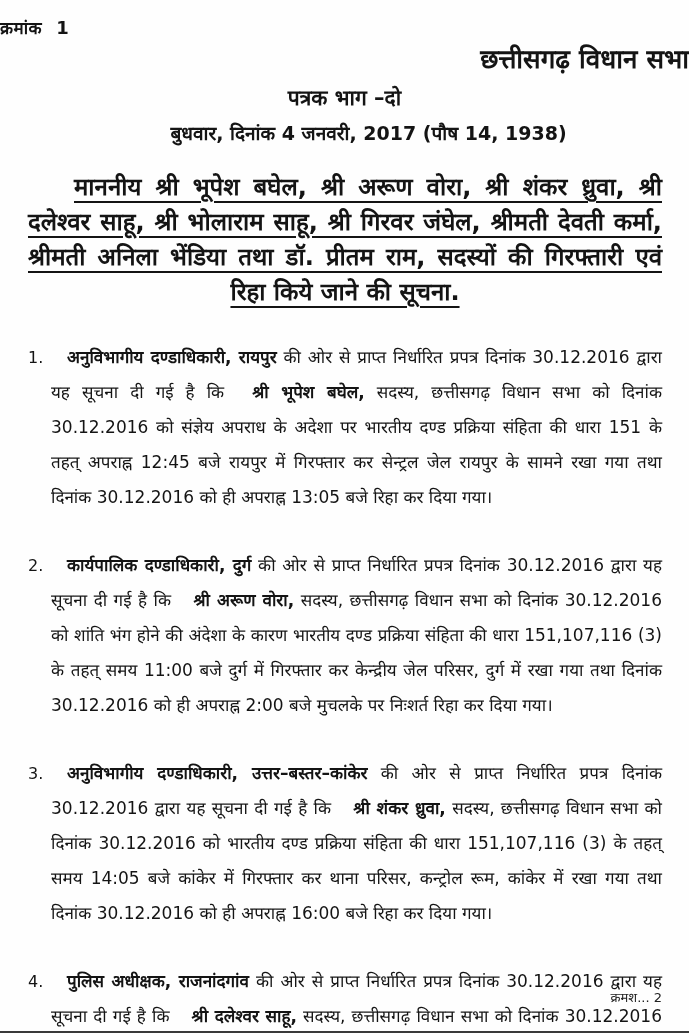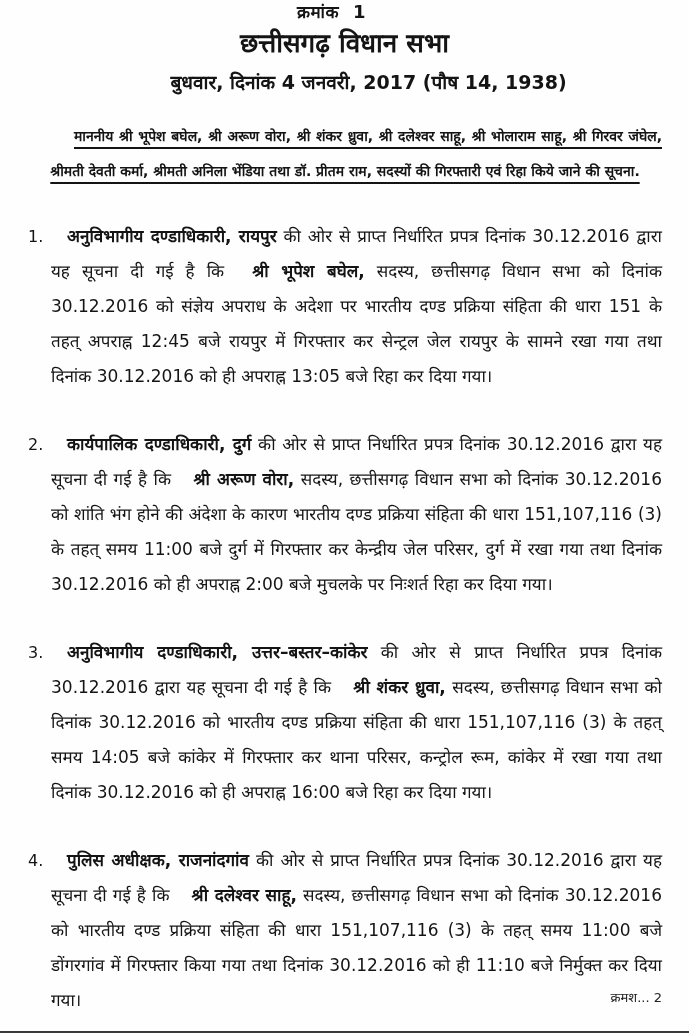--- a/index.html
+++ b/index.html
@@ -10,49 +10,49 @@
   }
   .page {
     position: relative;
     width: 689px;
     height: 1033px;
     margin: 0 auto;
     background: #fefefe;
     overflow: hidden;
   }
   .serial-line {
-    padding: 0 26px 0 0;
-    text-align: center;
+    padding: 16px 26px 0 0;
+    text-align: left;
     font-size: 17px;
     font-weight: bold;
     letter-spacing: 0.5px;
   }
   .serial-line .serial-number { margin-left: 14px; font-size: 18px; }
   .page-title {
     margin-top: 1px;
-    text-align: center;
+    text-align: right;
     font-size: 26px;
     font-weight: bold;
   }
   .page-subtitle {
     margin-top: 7px;
     text-align: center;
     font-size: 21px;
     font-weight: bold;
   }
   .date-line {
     margin-top: 9px;
     text-align: center;
     font-size: 19px;
     font-weight: bold;
     padding-left: 48px;
   }
   .notice-heading {
     margin: 24px 27px 0 28px;
-    font-size: 14px;
+    font-size: 24px;
     font-weight: bold;
     line-height: 35px;
     text-align: justify;
     text-align-last: center;
     text-indent: 46px;
     text-decoration: underline;
     text-underline-offset: 6px;
     text-decoration-thickness: 1.5px;
   }
   .notice-list {
@@ -106,20 +106,21 @@
 <body>
 
 <div class="page">
 
   <div class="serial-line">
     <span>क्रमांक</span><span class="serial-number">1</span>
   </div>
 
   <div class="page-title">छत्तीसगढ़ विधान सभा</div>
 
+  <div class="page-subtitle">पत्रक भाग –दो</div>
 
   <div class="date-line">बुधवार, दिनांक 4 जनवरी, 2017 (पौष 14, 1938)</div>
 
   <div class="notice-heading">माननीय श्री भूपेश बघेल, श्री अरूण वोरा, श्री शंकर ध्रुवा, श्री दलेश्वर साहू, श्री भोलाराम साहू, श्री गिरवर जंघेल, श्रीमती देवती कर्मा, श्रीमती अनिला भेंडिया तथा डॉ. प्रीतम राम, सदस्यों की गिरफ्तारी एवं रिहा किये जाने की सूचना.</div>
 
   <div class="notice-list">
       <div class="item">
         <span class="num">1.</span>
         <p class="item-text"><span class="b">अनुविभागीय दण्डाधिकारी, रायपुर</span><span> की ओर से प्राप्त  निर्धारित प्रपत्र दिनांक 30.12.2016 द्वारा यह सूचना दी गई है कि </span><span class="b">श्री भूपेश बघेल,</span><span> सदस्य, छत्तीसगढ़ विधान सभा को दिनांक 30.12.2016 को संज्ञेय अपराध के अदेशा पर भारतीय दण्ड प्रक्रिया संहिता की धारा 151 के तहत् अपराह्न 12:45 बजे रायपुर में गिरफ्तार कर सेन्ट्रल जेल रायपुर के सामने रखा गया तथा दिनांक 30.12.2016 को ही अपराह्न 13:05 बजे रिहा कर दिया गया।</span></p>
       </div>

